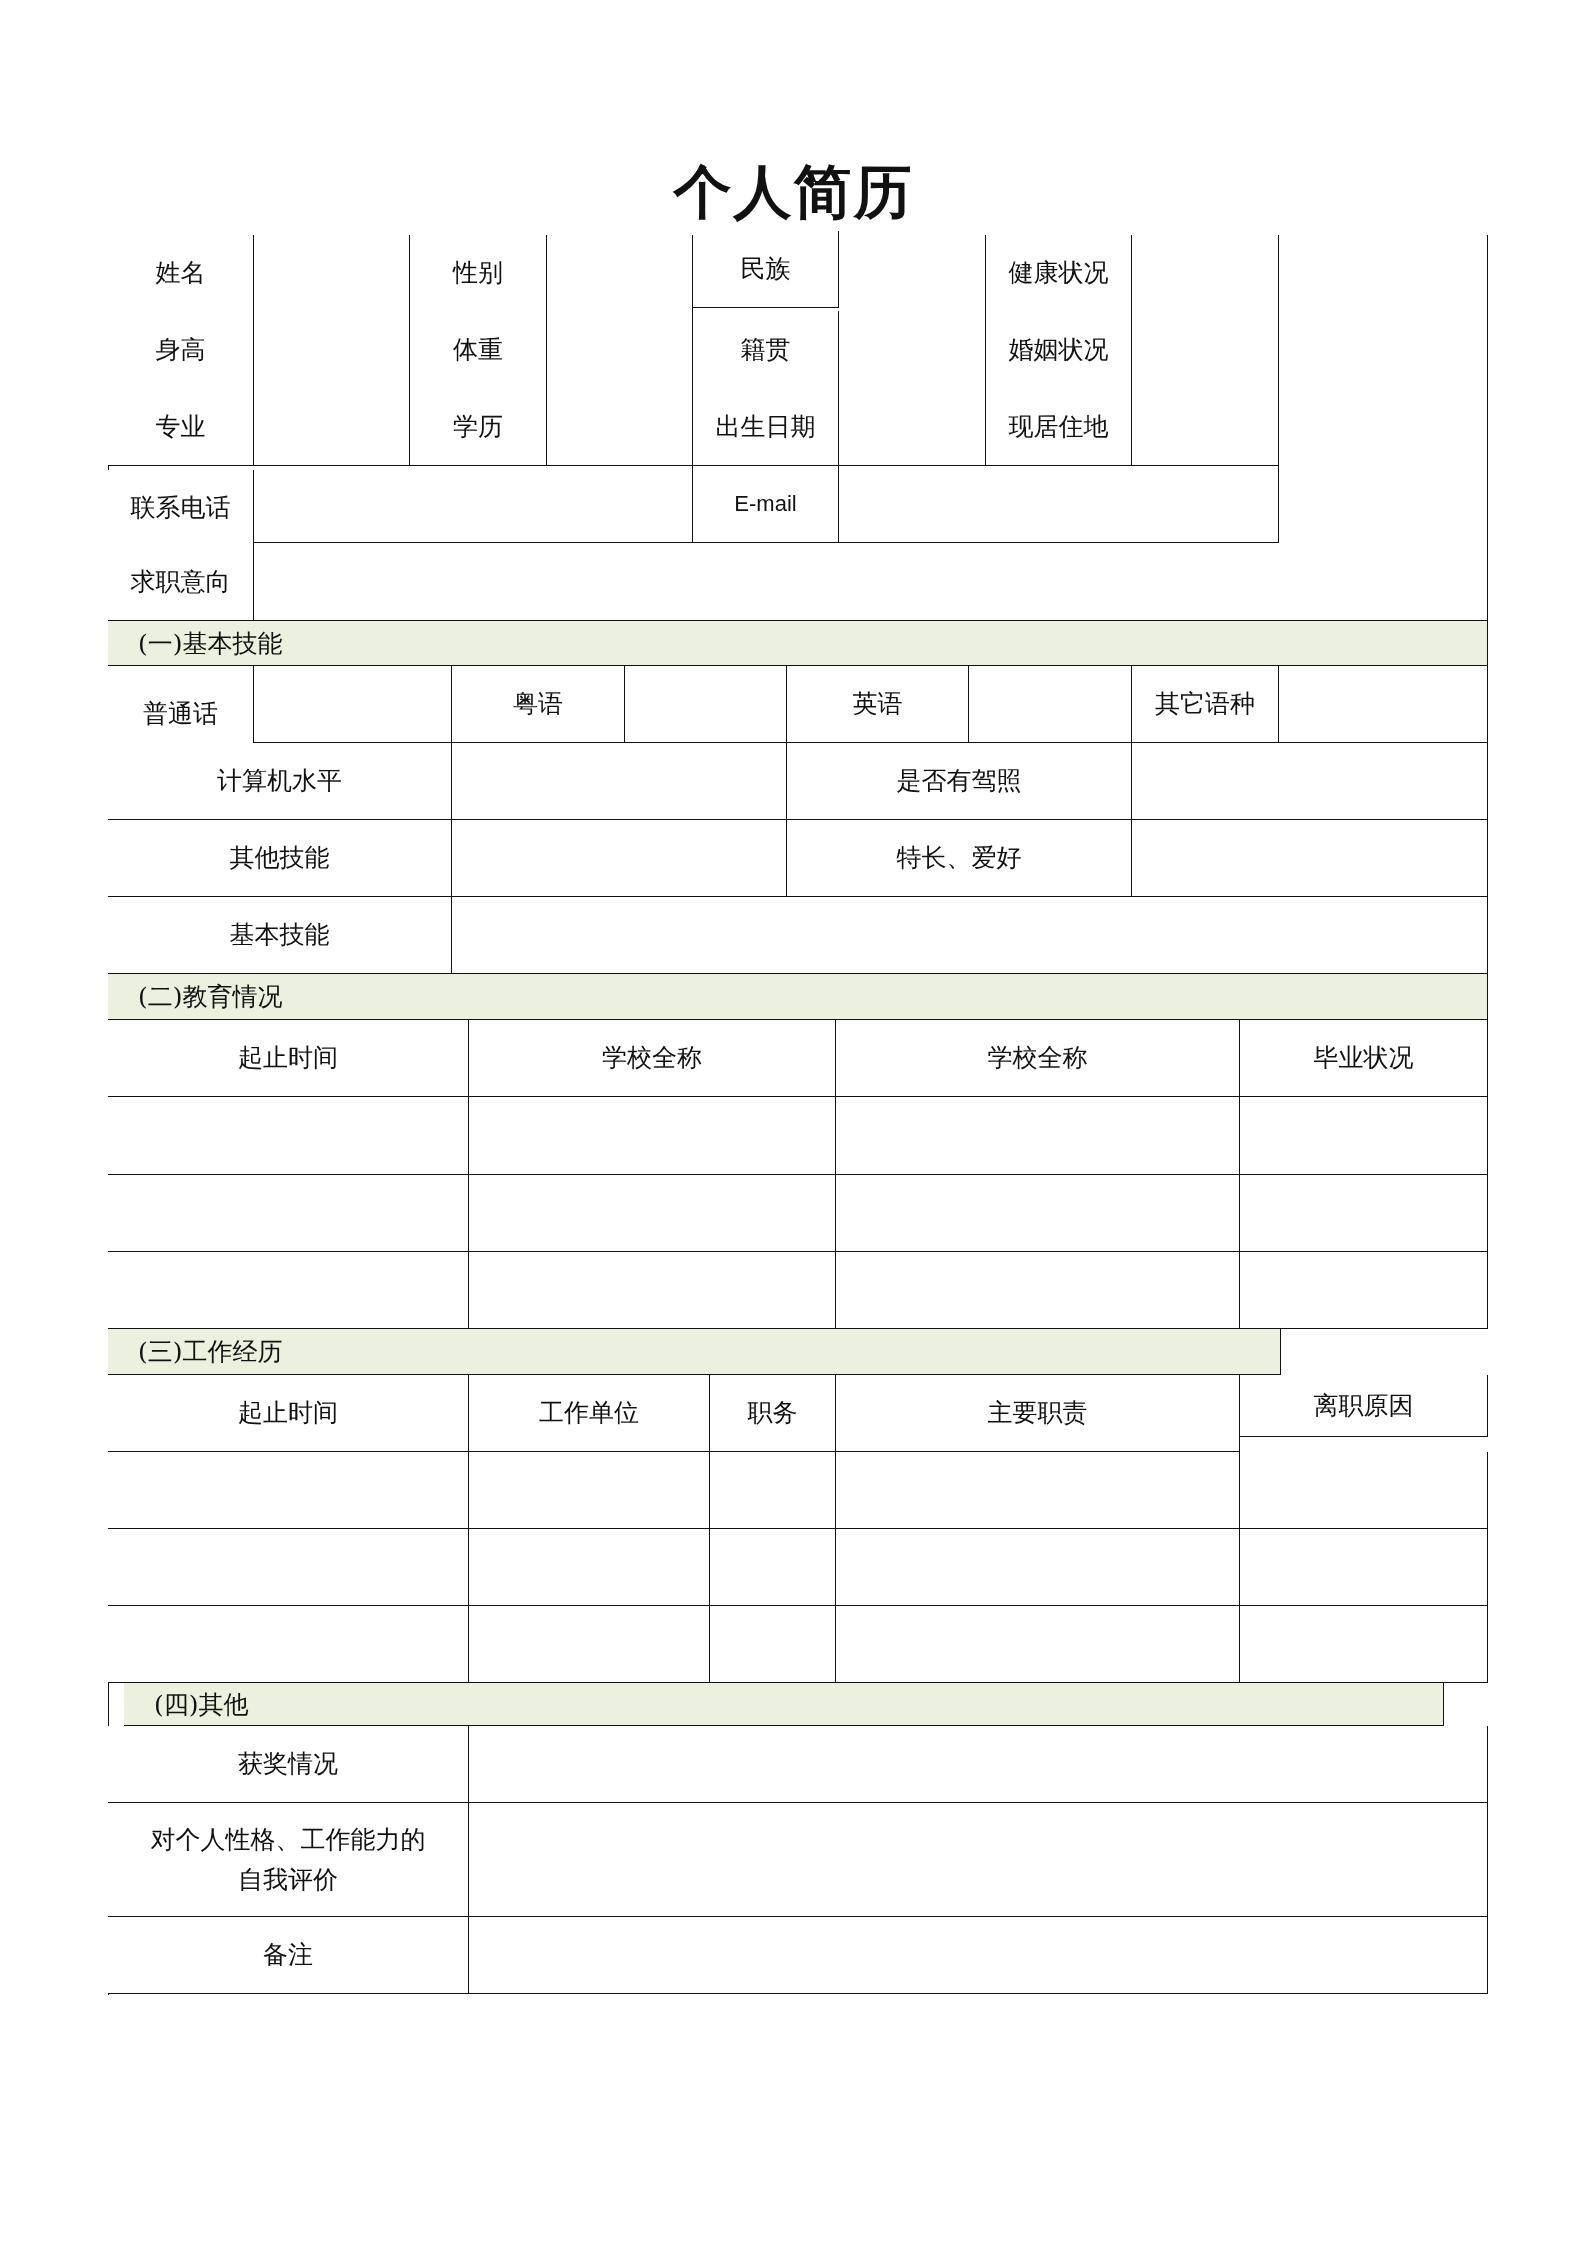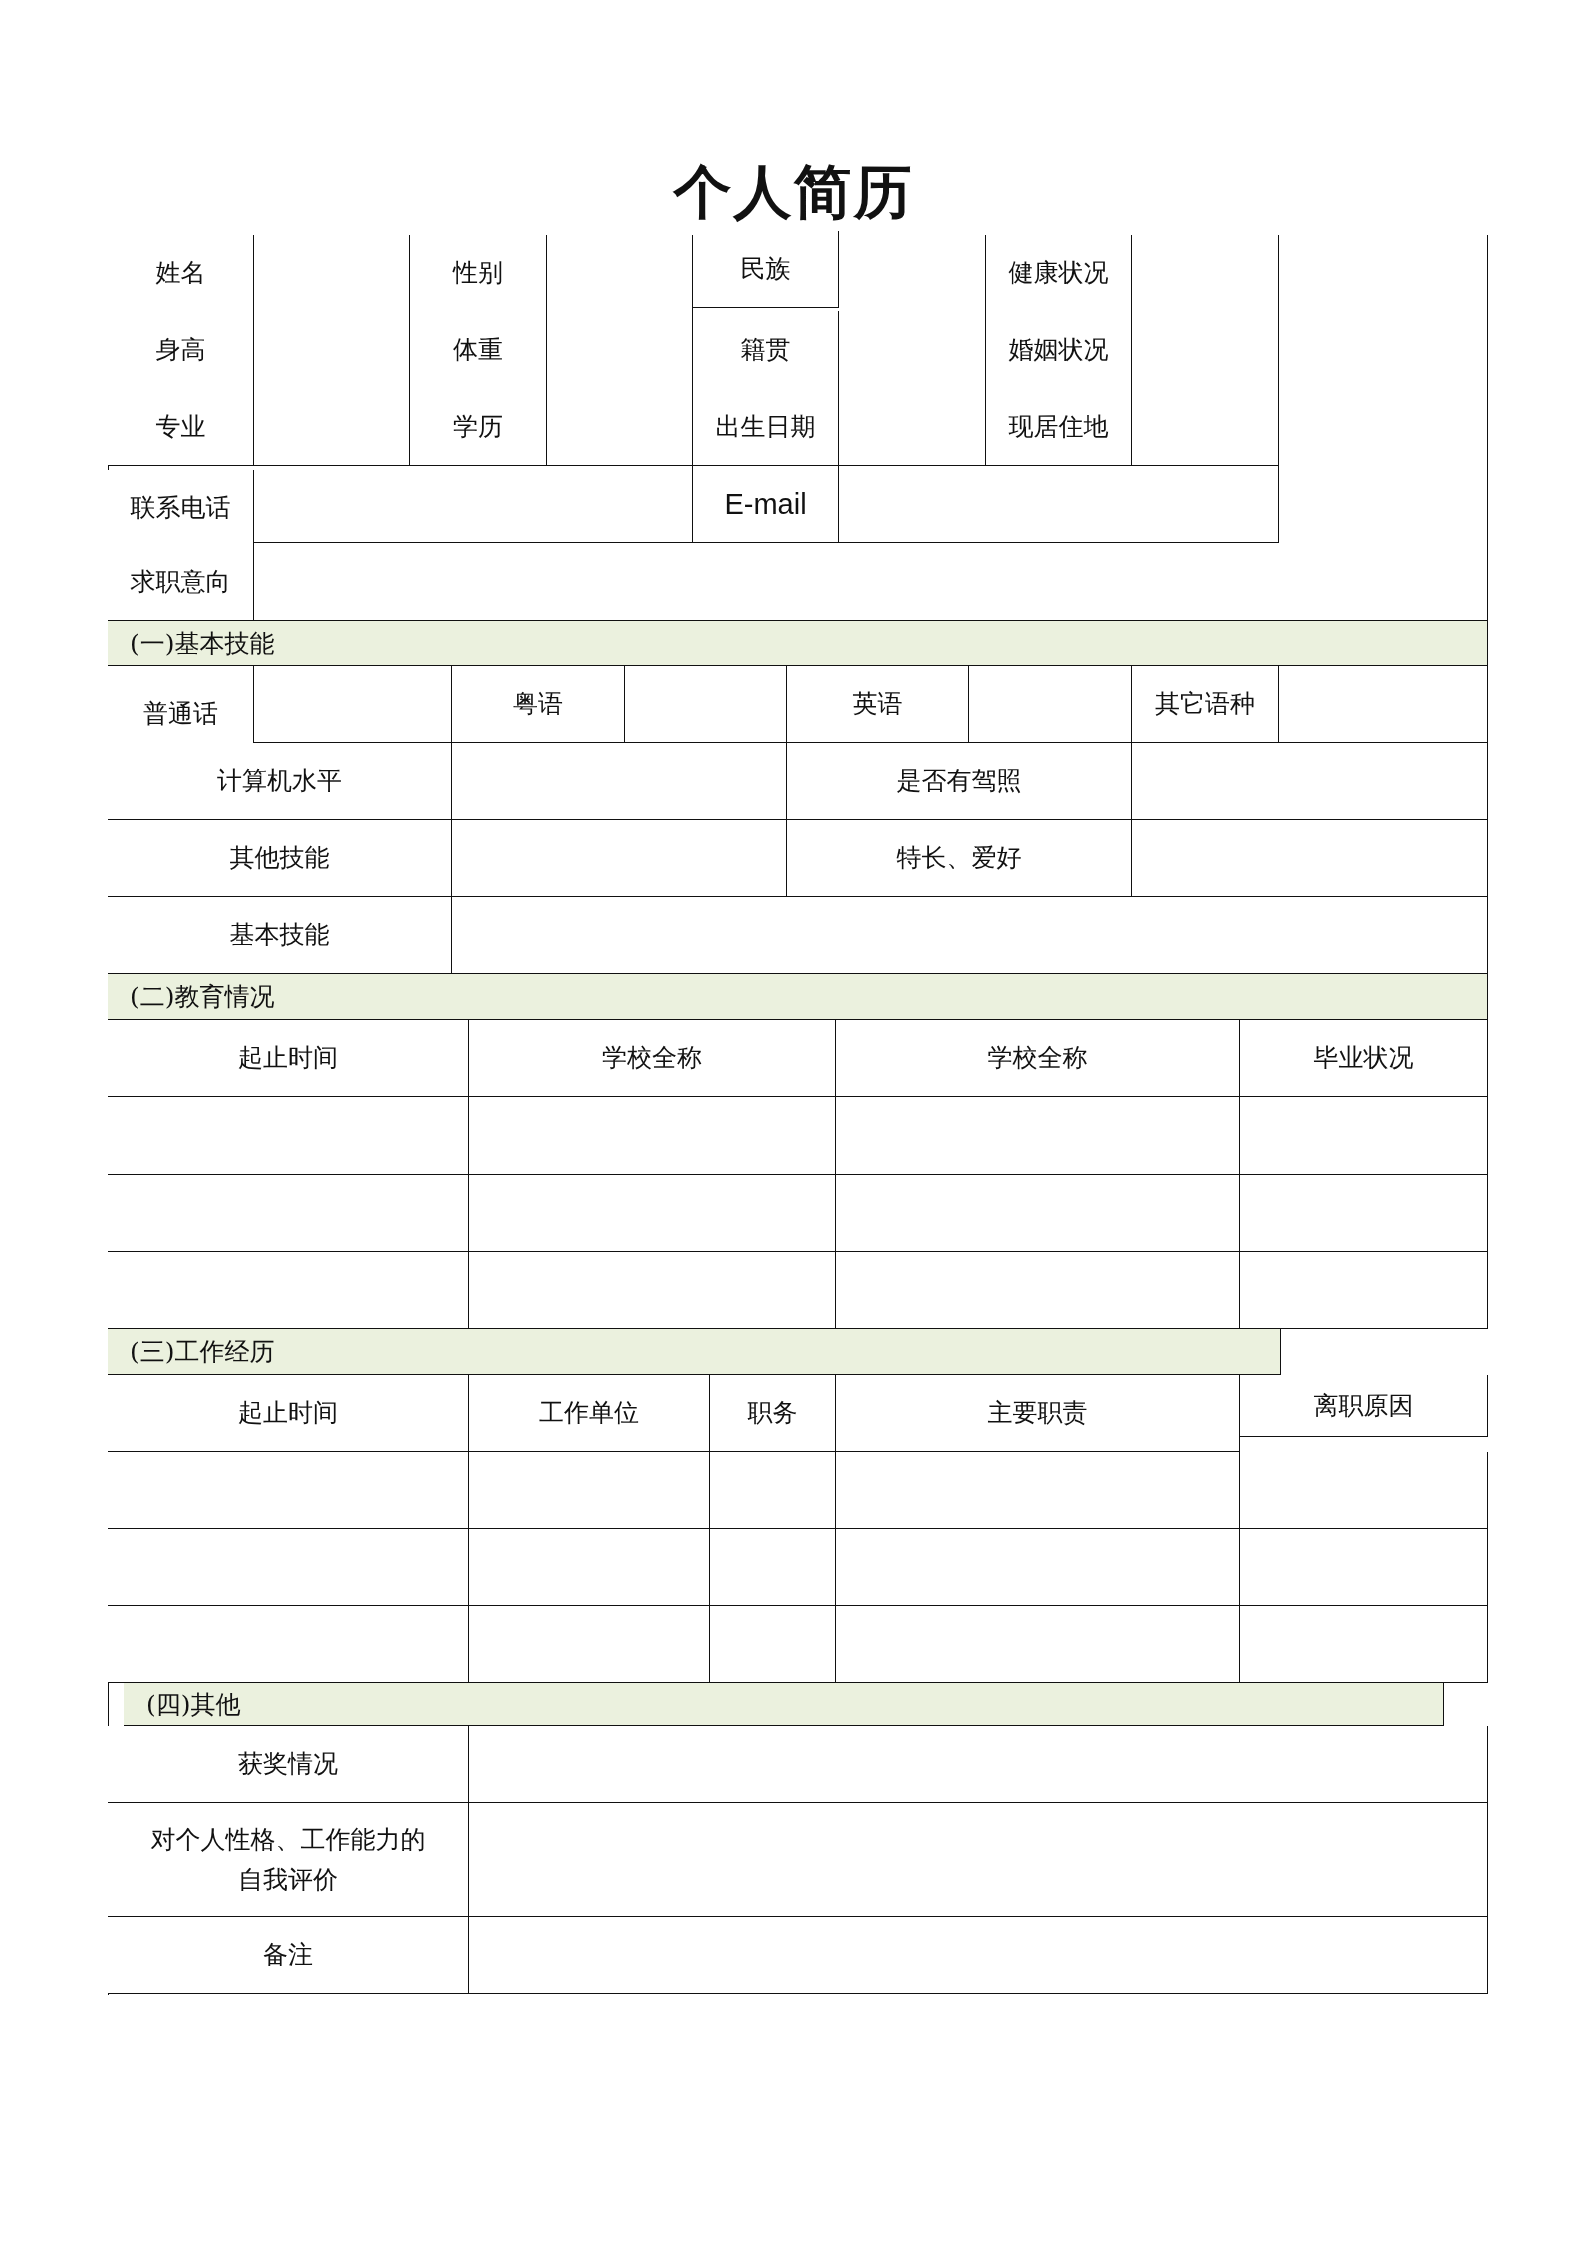--- a/index.html
+++ b/index.html
@@ -5,23 +5,23 @@
     html, body { margin: 0; padding: 0; background: #ffffff; }
     body { width: 1587px; height: 2245px; position: relative; overflow: hidden;
            font-family: "DejaVu Serif", "Liberation Serif", serif; color: #111; }
     .title { position: absolute; left: 0; width: 1587px; top: 152px; text-align: center;
              font-size: 58px; font-weight: bold; letter-spacing: 2px;
              font-family: "DejaVu Serif", "Liberation Serif", serif; line-height: 80px; }
     .cell { position: absolute; box-sizing: border-box; display: flex; align-items: center;
             justify-content: center; text-align: center; font-size: 25px; line-height: 42px;
             border-right: 1.5px solid #111; border-bottom: 1.5px solid #111; background: #fff; }
     .cell.input { cursor: text; }
-    .cell.sans { font-family: "Liberation Sans", "DejaVu Sans", sans-serif; font-size: 29px; }
+    .cell.sans { font-family: "Liberation Sans", "DejaVu Sans", sans-serif; font-size: 22px; }
     .section { position: absolute; box-sizing: border-box; display: flex; align-items: center;
-               justify-content: flex-start; padding-left: 22px; font-size: 25px;
+               justify-content: flex-start; padding-left: 30px; font-size: 25px;
                background: #EBF1DE; border-right: 1.5px solid #111; border-bottom: 1.5px solid #111; }
     .frame { position: absolute; box-sizing: border-box; border-left: 1.5px solid #111; border-top: 1.5px solid #111;
              left: 108px; top: 235px; width: 1380px; height: 1760px; pointer-events: none; }
     .wrap2 { flex-direction: column; line-height: 40px; }
   </style>
 </head>
 <body>
 
 <div class="title">个人简历</div>
 

